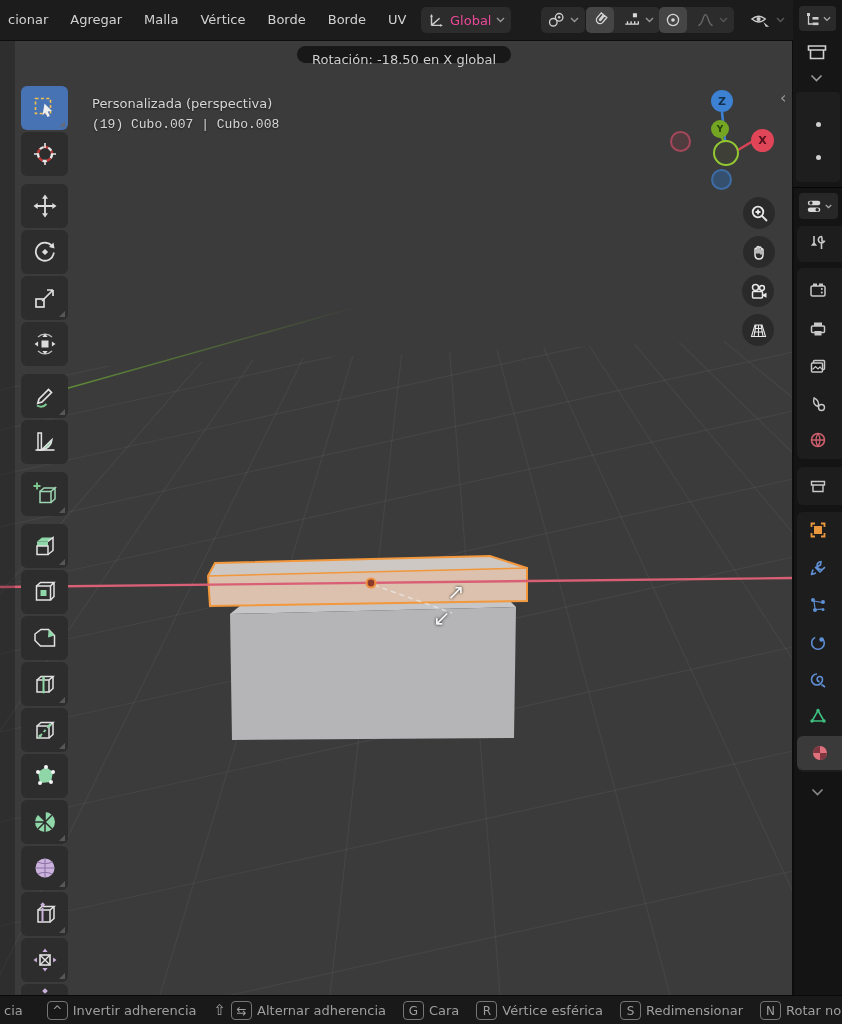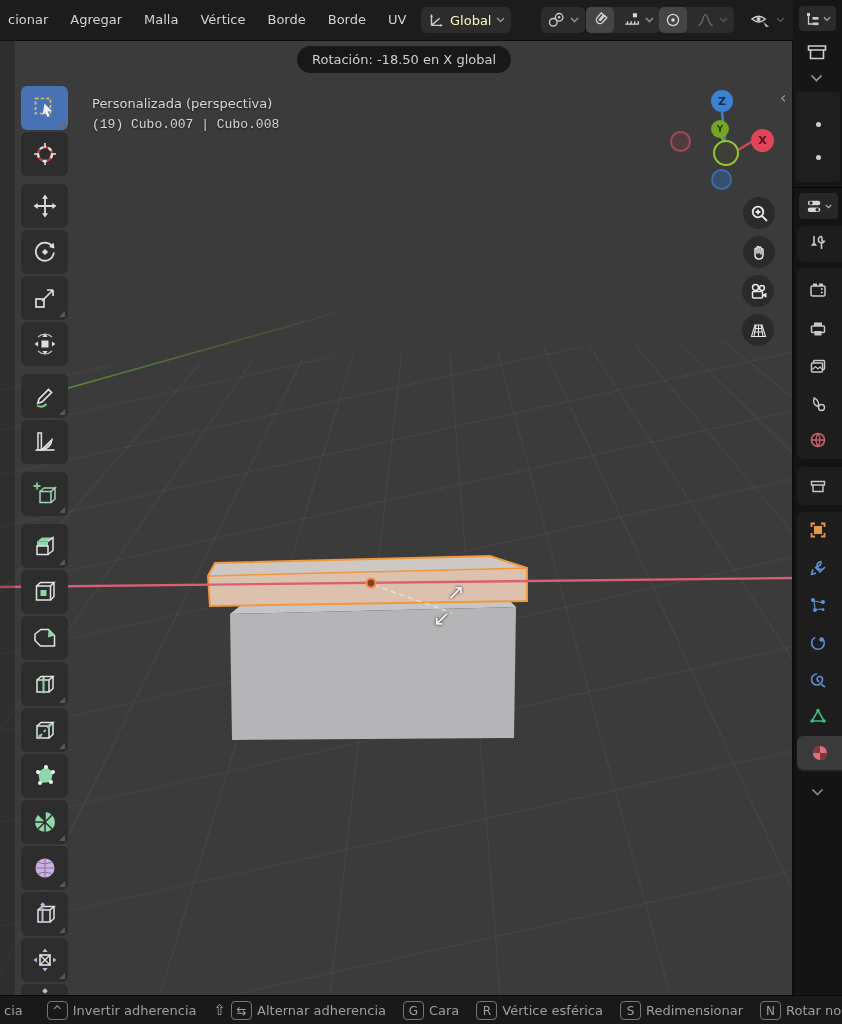--- a/index.html
+++ b/index.html
@@ -7,25 +7,25 @@
         font-family:"DejaVu Sans",sans-serif;-webkit-font-smoothing:antialiased;}
   
   .topbar{position:absolute;left:0;top:0;width:842px;height:40px;background:#1c1c1c;
           border-bottom:1px solid #0e0e0e;z-index:10;display:flex;align-items:center;}
   .menu-item{color:#d2d2d2;font-size:13px;padding:0 11px;line-height:40px;cursor:default;}
   .menu-item:first-child{padding-left:8px;}
   .hgroup{position:absolute;top:7px;height:26px;display:flex;align-items:center;
           background:#2c2c2c;border-radius:5px;padding:0 6px;gap:5px;}
   .hgroup.nobg{background:transparent;}
   .hseg-on{background:#454545;border-radius:5px;height:26px;display:flex;align-items:center;padding:0 5px;margin:0 -6px 0 -6px;}
-  .hlabel{color:#fef9c3;font-size:13px;}
+  .hlabel{color:#ec4899;font-size:13px;}
   .chev{opacity:.75;}
   .dim{opacity:.38;}
   
-  .tooltip{position:absolute;left:297px;top:46px;height:27px;line-height:27px;z-index:9;
+  .tooltip{position:absolute;left:297px;top:46px;height:17px;line-height:27px;z-index:9;
            background:rgba(22,22,22,.92);border-radius:14px;padding:0 15px;color:#cfcfcf;font-size:13px;}
   
   .vp-svg{position:absolute;left:0;top:40px;z-index:1;}
   .left-shade{position:absolute;left:0;top:40px;width:15px;height:955px;background:rgba(0,0,0,.22);z-index:2;}
   .vp-overlay-text{position:absolute;left:92px;z-index:4;color:#d6d6d6;font-size:13px;text-shadow:0 1px 2px rgba(0,0,0,.55);}
   .rot-arrow{position:absolute;z-index:4;font-size:21px;color:#f4f4f4;text-shadow:0 0 3px rgba(0,0,0,.9);}
   
   .toolbar{position:absolute;left:21px;top:86px;width:48px;z-index:5;}
   .tool-btn{position:absolute;left:0;width:47px;height:44px;background:#2d2d2d;border-radius:6px;
             display:flex;align-items:center;justify-content:center;}

